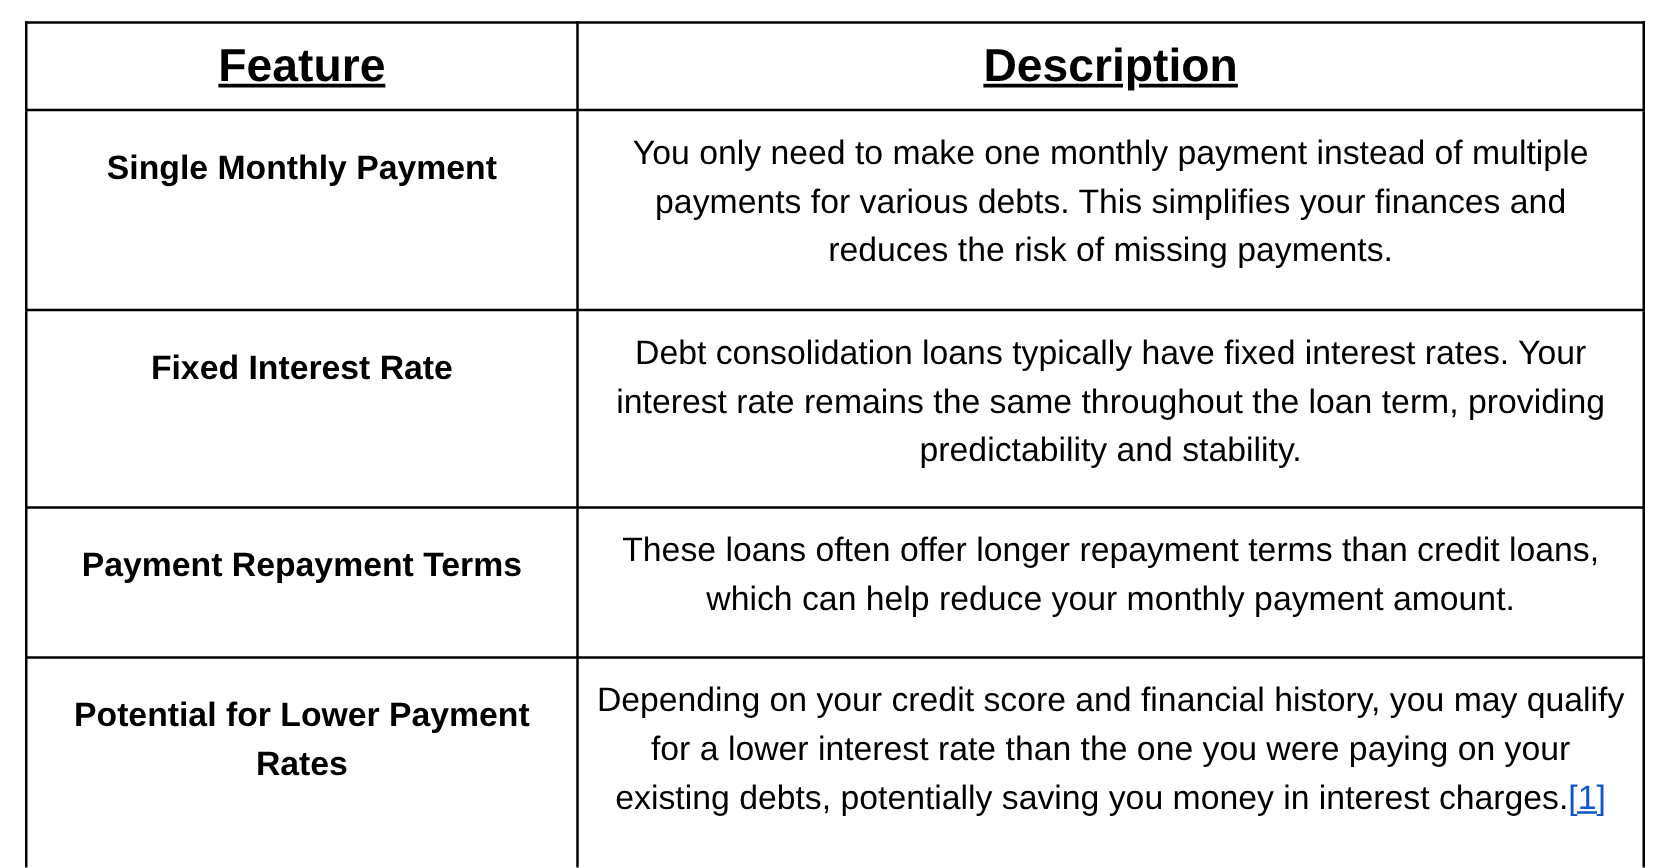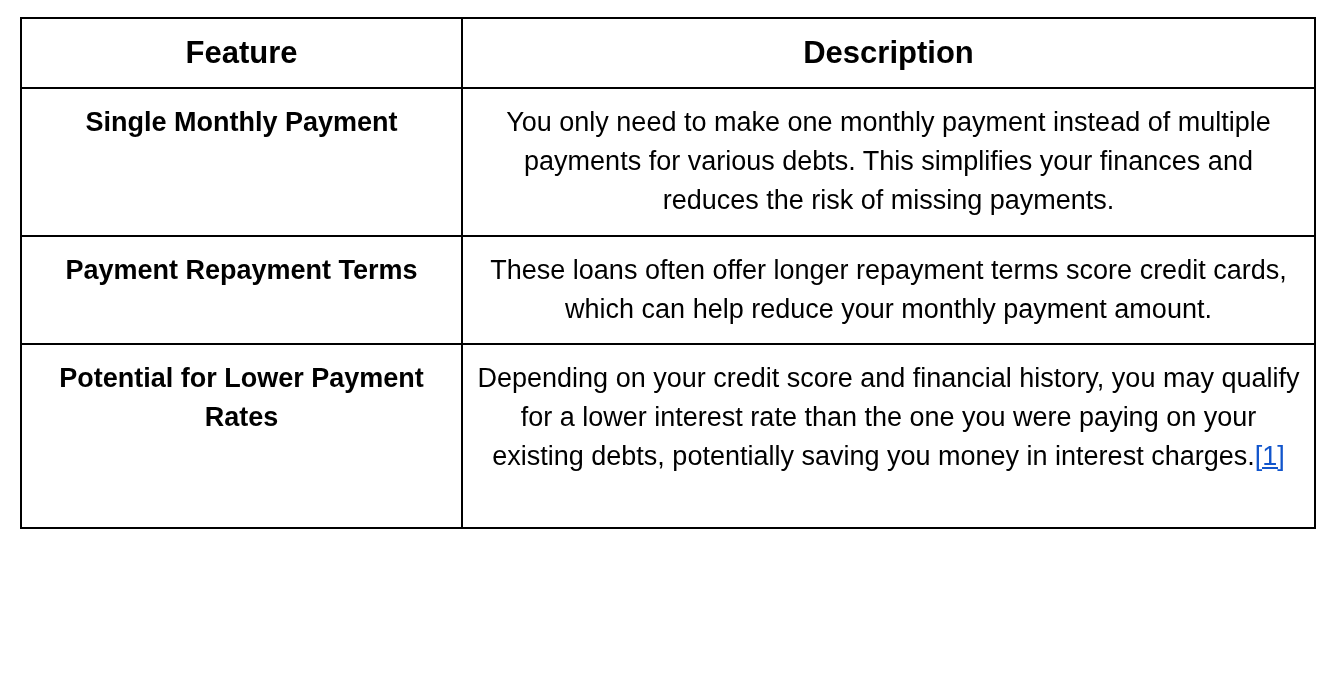--- a/index.html
+++ b/index.html
@@ -2,23 +2,23 @@
 <html><head>
 <meta charset="utf-8">
 <style>
   html, body { margin: 0; padding: 0; background: #ffffff; }
   body { width: 1336px; height: 694px; position: relative; overflow: hidden;
          font-family: "Liberation Sans", sans-serif; color: #000; }
   table { position: absolute; left: 20px; top: 17px; width: 1296px;
           border-collapse: collapse; table-layout: fixed; }
   td, th { border: 2px solid #000; text-align: center; vertical-align: top;
            font-size: 27px; line-height: 38.8px; padding: 0 14px; }
-  th { font-weight: bold; font-size: 31px; height: 68px; vertical-align: middle; padding: 0; }
+  th { font-weight: bold; font-size: 37px; height: 68px; vertical-align: middle; padding: 0; text-decoration: underline; }
   col.c1 { width: 441px; }
-  td.feat { font-weight: bold; padding-top: 14px; padding-bottom: 10px; }
+  td.feat { font-weight: bold; padding-top: 26px; padding-bottom: 10px; }
   td.desc { padding-top: 14px; padding-bottom: 10px; }
   tr.r1 td { height: 122px; }
   tr.r2 td { height: 120px; }
   tr.r3 td { height: 82px; }
   tr.r4 td { height: 158px; }
   a.cite { color: #1155cc; text-decoration: underline; }
 </style>
 </head>
 <body>
 
@@ -29,22 +29,26 @@
     </colgroup>
   <tbody>
       <tr>
     <th>Feature</th>
     <th>Description</th>
   </tr>
   <tr class="r1">
     <td class="feat">Single Monthly Payment</td>
     <td class="desc">You only need to make one monthly payment instead of multiple payments for various debts. This simplifies your finances and reduces the risk of missing payments.</td>
   </tr>
+  <tr class="r2">
+    <td class="feat">Fixed Interest Rate</td>
+    <td class="desc">Debt consolidation loans typically have fixed interest rates. Your interest rate remains the same throughout the loan term, providing predictability and stability.</td>
+  </tr>
   <tr class="r3">
     <td class="feat">Payment Repayment Terms</td>
-    <td class="desc">These loans often offer longer repayment terms score credit cards, which can help reduce your monthly payment amount.</td>
+    <td class="desc">These loans often offer longer repayment terms than credit loans, which can help reduce your monthly payment amount.</td>
   </tr>
   <tr class="r4">
     <td class="feat">Potential for Lower Payment Rates</td>
     <td class="desc"><span>Depending on your credit score and financial history, you may qualify for a lower interest rate than the one you were paying on your existing debts, potentially saving you money in interest charges.</span><a class="cite" href="#">[1]</a></td>
   </tr>
 </tbody>
   </table>
 
 </body></html>

